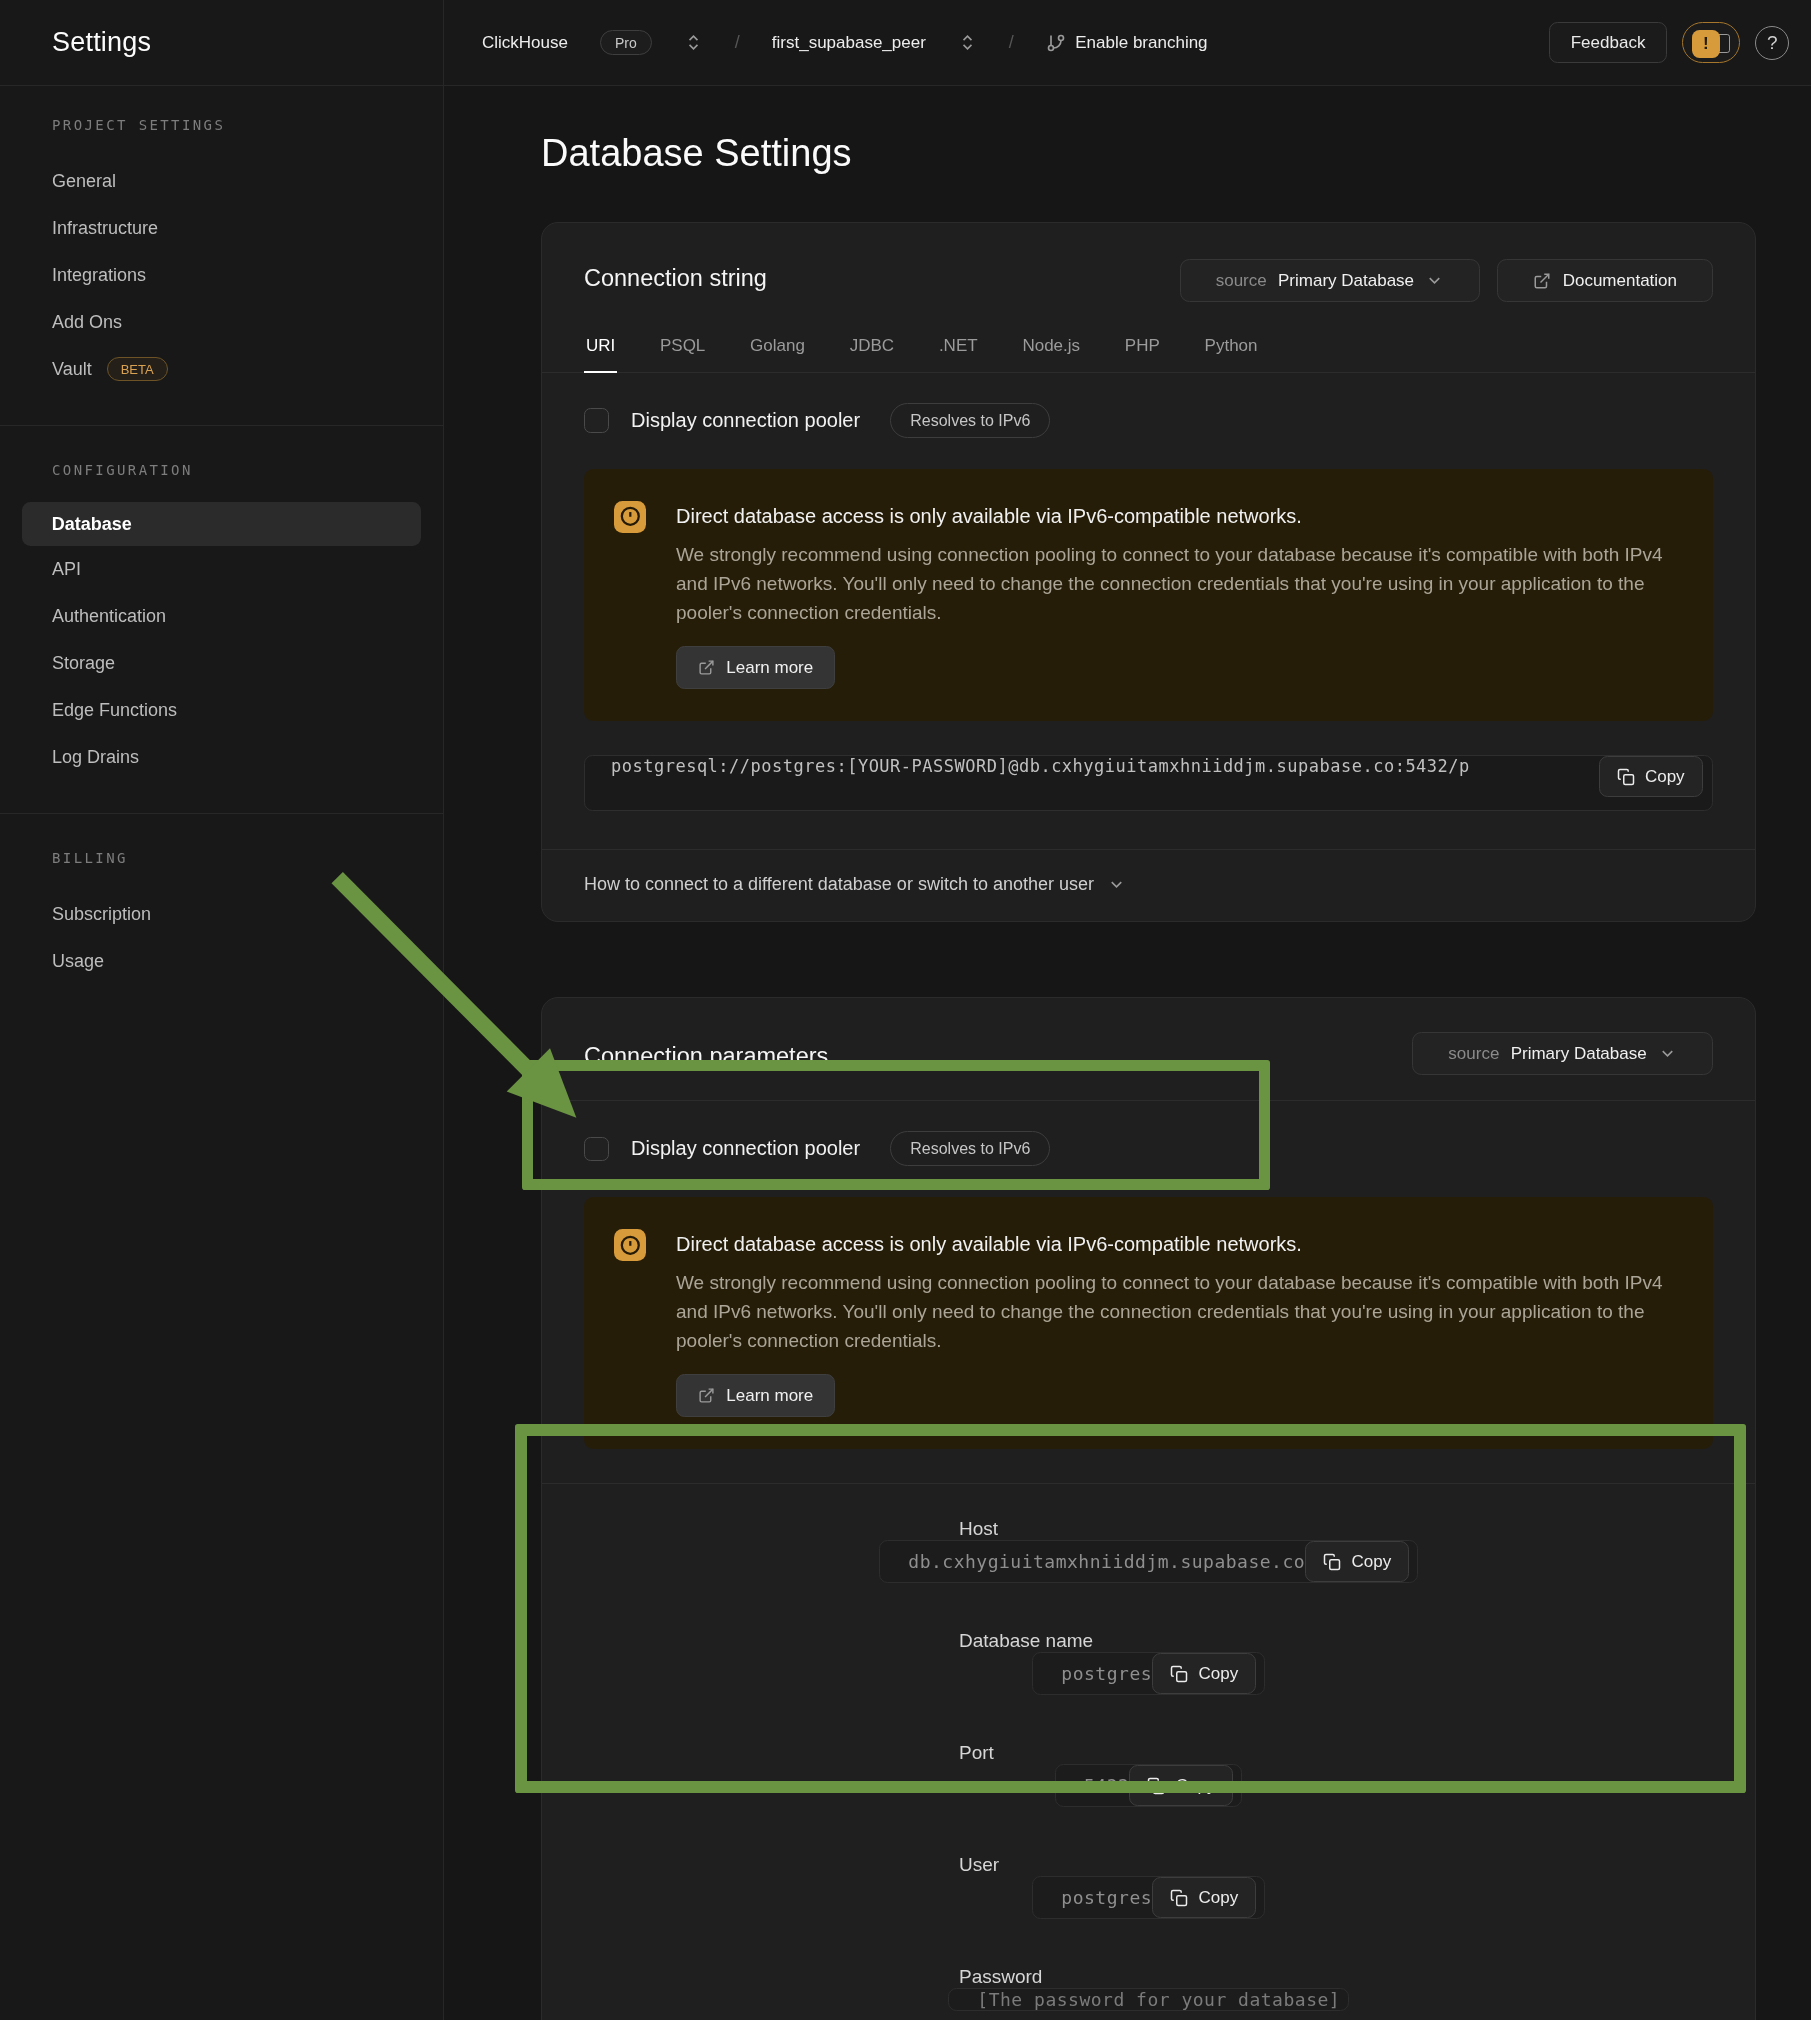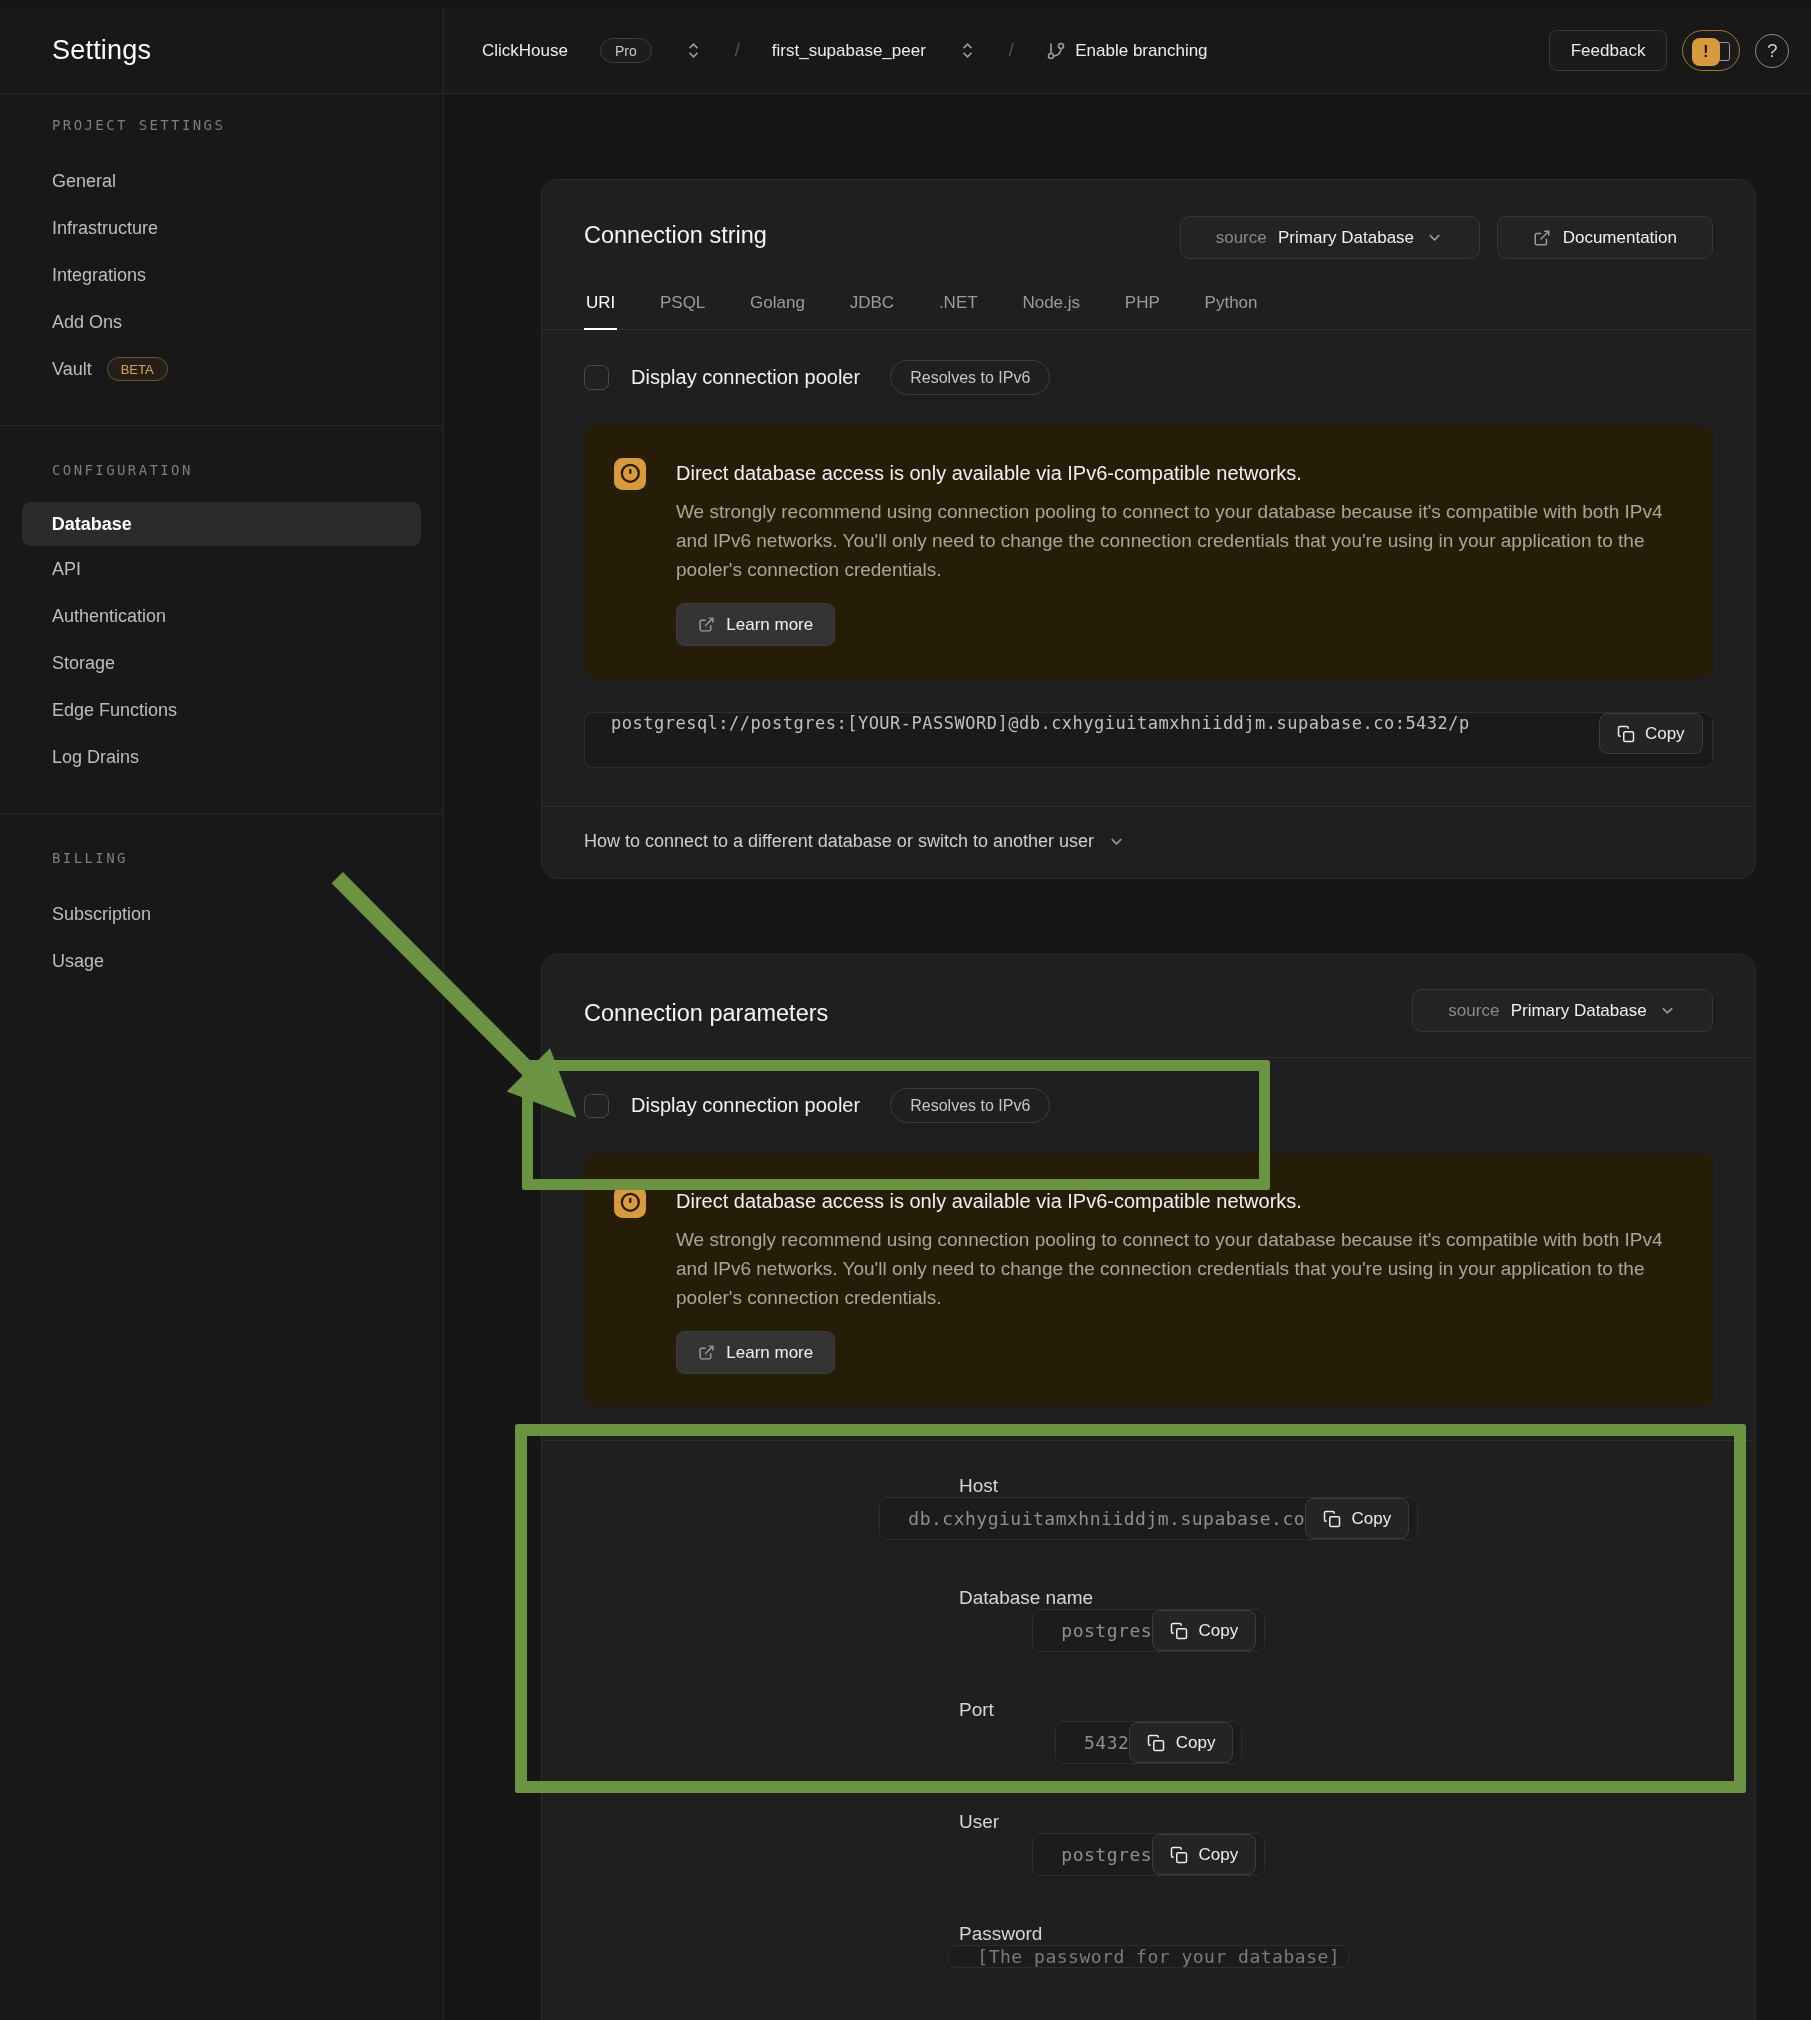--- a/index.html
+++ b/index.html
@@ -1,21 +1,21 @@
 <!DOCTYPE html>
 <html style="font-size:15px"><head>
 <meta charset="utf-8">
 <style>
   * { margin:0; padding:0; box-sizing:border-box; }
   html,body { width:1812px; height:2021px; background:#161616; overflow:hidden;
     font-family:"Liberation Sans","DejaVu Sans",sans-serif; color:#e8e8e8; }
   .mono { font-family:"DejaVu Sans Mono","Liberation Mono",monospace; }
 
   
-  #app-header { position:absolute; left:0; top:8px; width:1812px; height:86px;
+  #app-header { position:absolute; left:0; top:0; width:1812px; height:86px;
     background:#181818; border-bottom:0.9px solid #272727; display:flex; z-index:5; }
   #header-left { width:444px; height:100%; border-right:0.9px solid #272727;
     display:flex; align-items:center; padding-left:52px; flex:none; }
   #header-left h1 { font-size:27px; font-weight:500; color:#fcfcfc; letter-spacing:0.2px; }
   #header-main { flex:1; display:flex; align-items:center; justify-content:space-between;
     padding:0 22.6px 0 38px; }
   .crumbs { display:flex; align-items:center; gap:32px; font-size:17px; color:#ededed; }
   .crumb-sep { color:#555; font-size:18px; }
   .pill-badge { border:0.9px solid #3e3e3e; border-radius:15px; padding:3.8px 14px;
     font-size:14px; color:#c9c9c9; background:#1d1d1d; }
@@ -189,20 +189,21 @@
     <div class="side-item">Log Drains</div>
   </div>
   <div class="side-section">
     <div class="side-label">BILLING</div>
     <div class="side-item">Subscription</div>
     <div class="side-item">Usage</div>
   </div>
 </nav>
 
 <main id="main">
+  <h2 id="page-title">Database Settings</h2>
 
   <section class="card" id="card-conn-string">
     <div class="card-head">
       <div class="card-title">Connection string</div>
       <div class="head-controls">
         <div class="source-select">
           <span class="source-label">source</span>
           <span class="source-value">Primary Database</span>
           <span class="chev-icon">
             <svg class="icon" width="19" height="19" viewBox="0 0 24 24" fill="none" stroke="currentColor" stroke-width="2">

